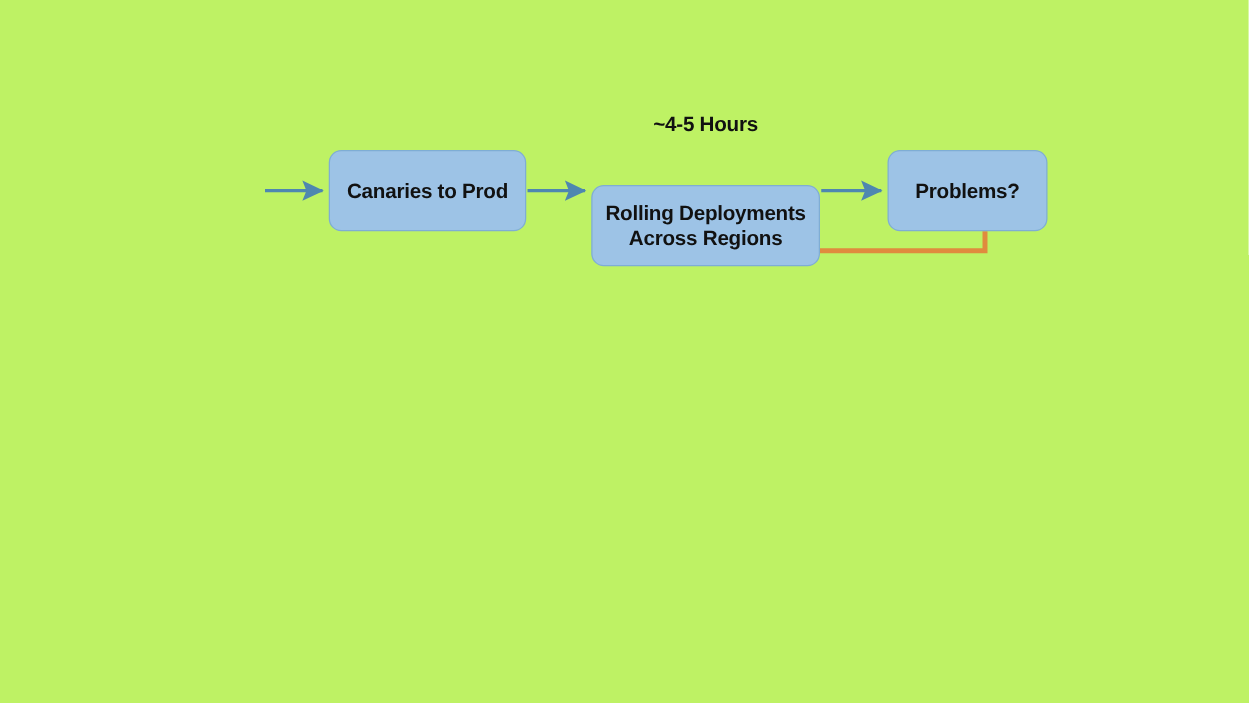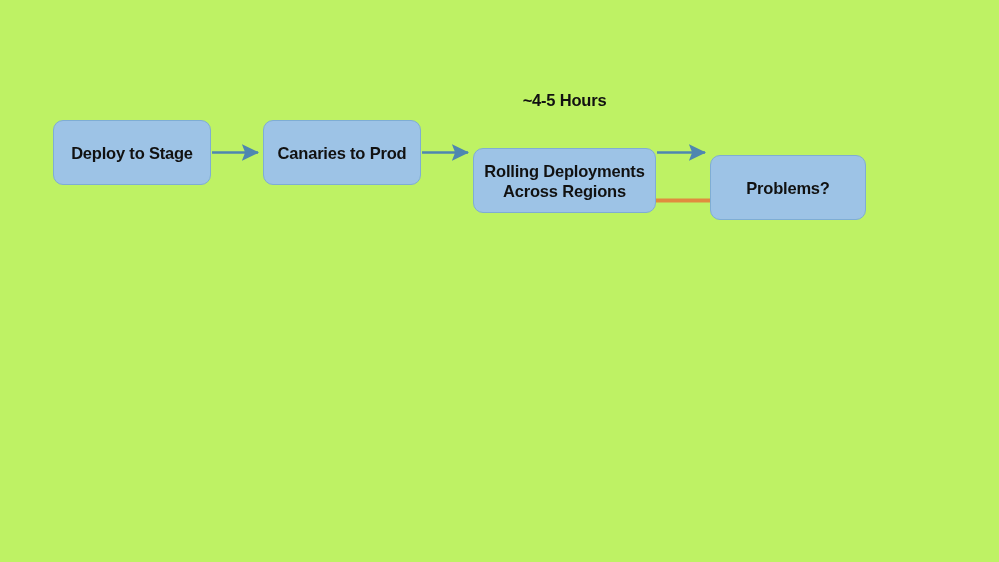--- a/index.html
+++ b/index.html
@@ -35,21 +35,21 @@
     font-size: 16.5px;
     line-height: 20px;
     color: #111111;
     letter-spacing: -0.2px;
     white-space: pre-line;
     padding: 0 6px;
   }
   #node-deploy-stage { left: 53px;  top: 120px; width: 158px; height: 65px; }
   #node-canaries     { left: 263px; top: 120px; width: 158px; height: 65px; }
   #node-rolling      { left: 473px; top: 120px; width: 183px; height: 65px; margin-top: 28px; }
-  #node-problems     { left: 710px; top: 120px; width: 156px; height: 65px; margin-top: 35px; }
+  #node-problems     { left: 710px; top: 120px; width: 128px; height: 65px; }
 
   .duration-label {
     position: absolute;
     left: 473px;
     top: 91px;
     width: 183px;
     text-align: center;
     font-family: "Liberation Sans", sans-serif;
     font-weight: bold;
     font-size: 16.5px;
@@ -85,23 +85,20 @@
 
     <line x1="422" y1="152.5" x2="468" y2="152.5" stroke="#4e87b0" stroke-width="2.6" marker-end="url(#arrow-blue)"></line>
 
     <line x1="657" y1="152.5" x2="705" y2="152.5" stroke="#4e87b0" stroke-width="2.6" marker-end="url(#arrow-blue)"></line>
 
     <path d="M788,185 L788,200.5 L566,200.5 L566,190" fill="none" stroke="#e08b3e" stroke-width="4" stroke-linecap="butt" stroke-linejoin="miter" marker-end="url(#arrow-orange)"></path>
   </svg>
 
   <div class="duration-label">~4-5 Hours</div>
 
-  <div class="node" id="node-deploy-stage">
-    <span class="node-label">Deploy to Stage</span>
-  </div>
 
   <div class="node" id="node-canaries">
     <span class="node-label">Canaries to Prod</span>
   </div>
 
   <div class="node" id="node-rolling">
     <span class="node-label">Rolling Deployments
 Across Regions</span>
   </div>
 

